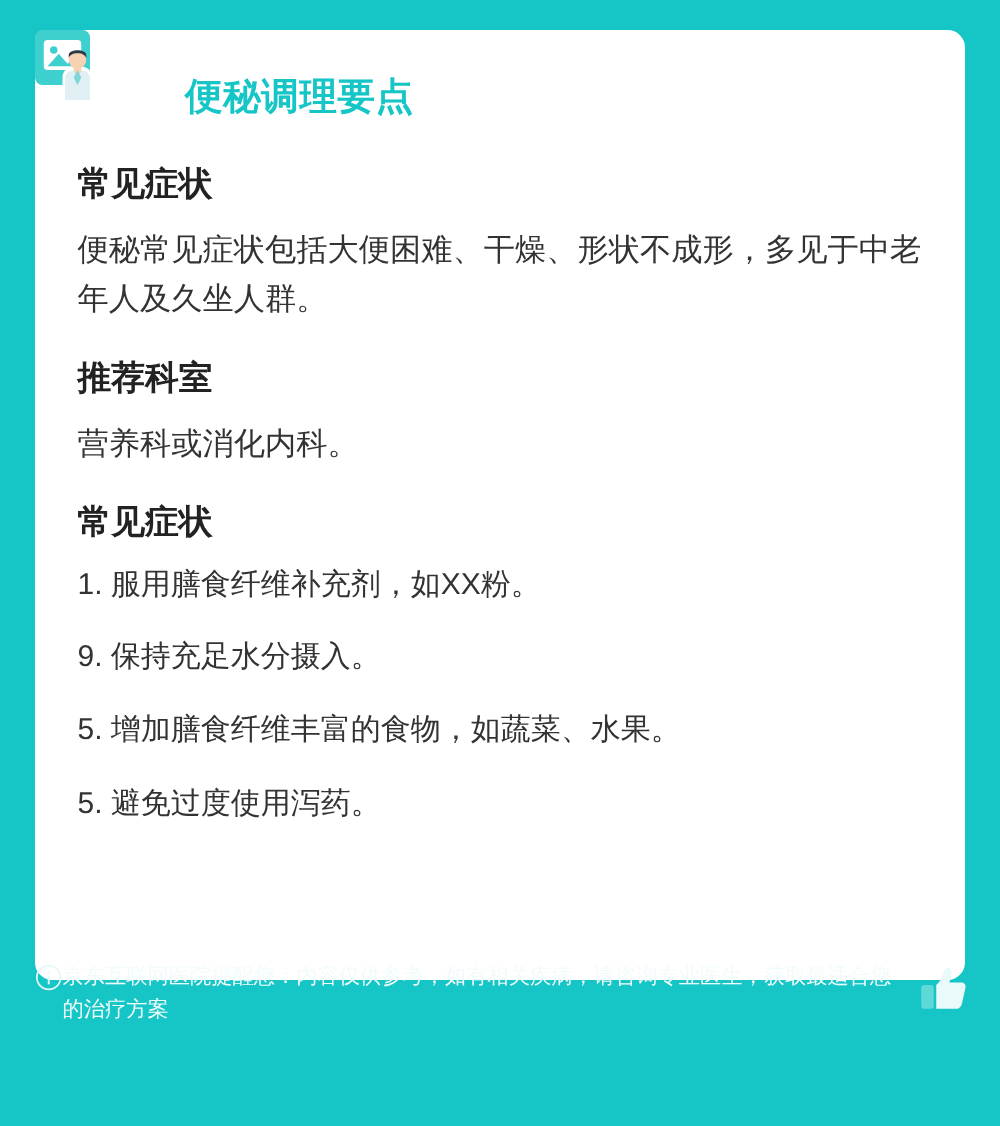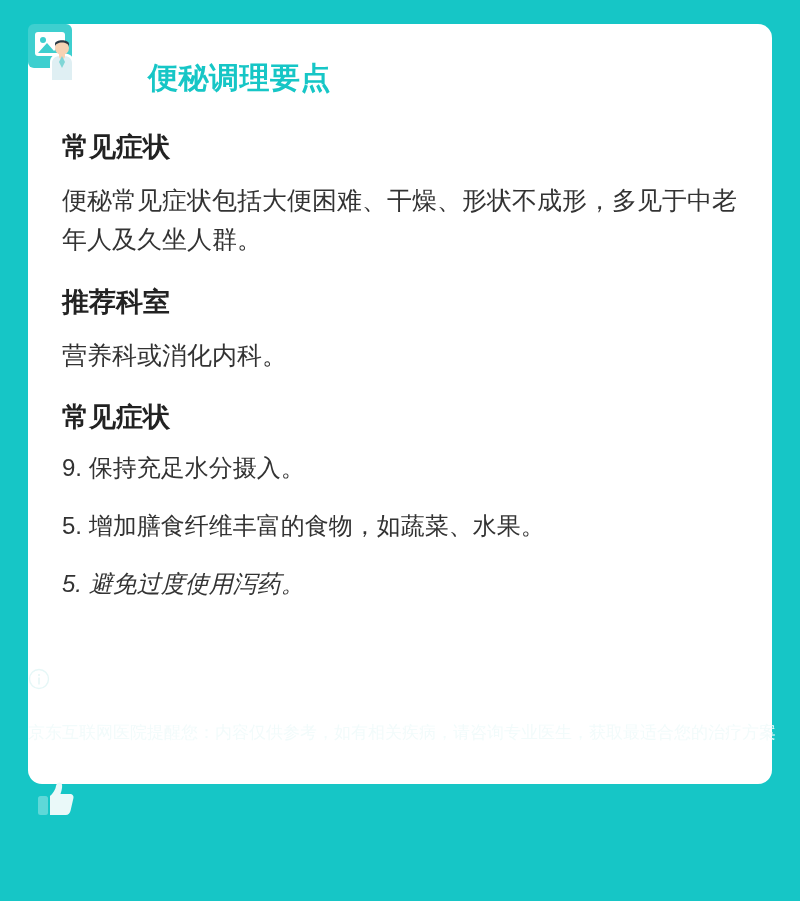--- a/index.html
+++ b/index.html
@@ -66,31 +66,30 @@
     margin: 6px 0 0 0;
     padding: 0;
     list-style: none;
   }
   ol.steps li {
     font-size: 24px;
     line-height: 1.35;
     color: #333;
     margin-bottom: 26px;
   }
-  ol.steps li:last-child { margin-bottom: 8px; font-style: italic; }
+  ol.steps li:last-child { margin-bottom: 8px; }
 
   .footer {
     position: absolute;
     left: 28px;
     right: 23px;
     bottom: 18px;
     display: flex;
     align-items: flex-start;
-    gap: 29px;
-    flex-direction: column;
+    gap: 0;
   }
   .footer-icon {
     flex: 0 0 auto;
     width: 22px;
     height: 22px;
     margin-top: 4px;
   }
   .footer-text {
     flex: 1 1 auto;
     font-size: 17px;
@@ -134,20 +133,21 @@
     </div>
 
     <div class="section">
       <h2 class="section-title">推荐科室</h2>
       <p class="body-text">营养科或消化内科。</p>
     </div>
 
     <div class="section">
       <h2 class="section-title">常见症状</h2>
       <ol class="steps">
+        <li>1. 服用膳食纤维补充剂，如XX粉。</li>
         <li>9. 保持充足水分摄入。</li>
         <li>5. 增加膳食纤维丰富的食物，如蔬菜、水果。</li>
         <li>5. 避免过度使用泻药。</li>
       </ol>
     </div>
 
   </div>
 
   <div class="footer">
     <span class="footer-icon">

